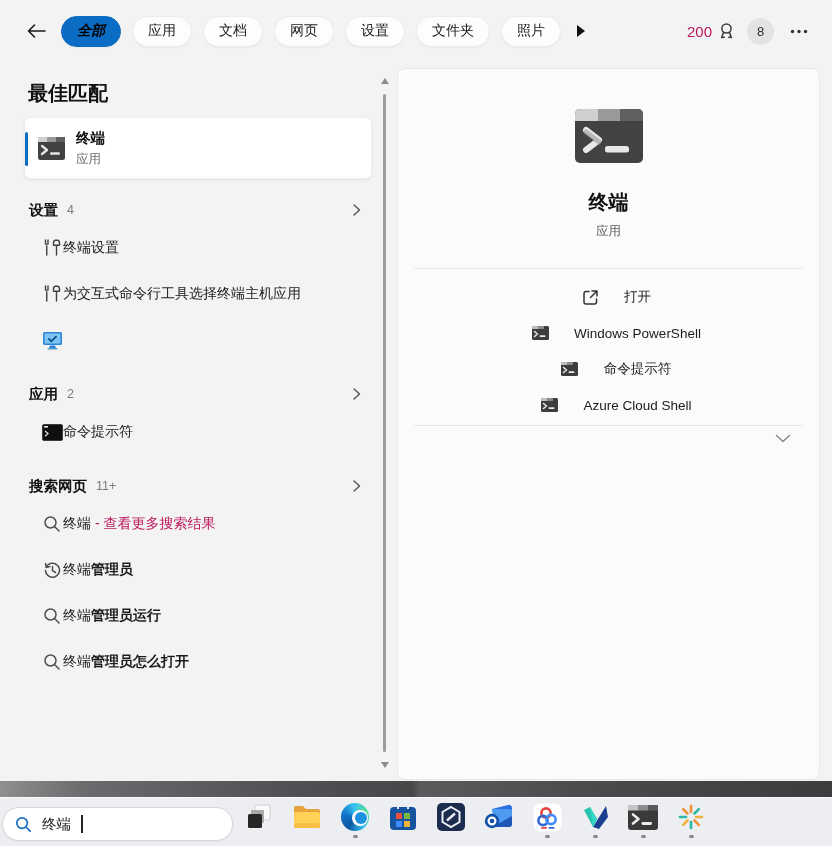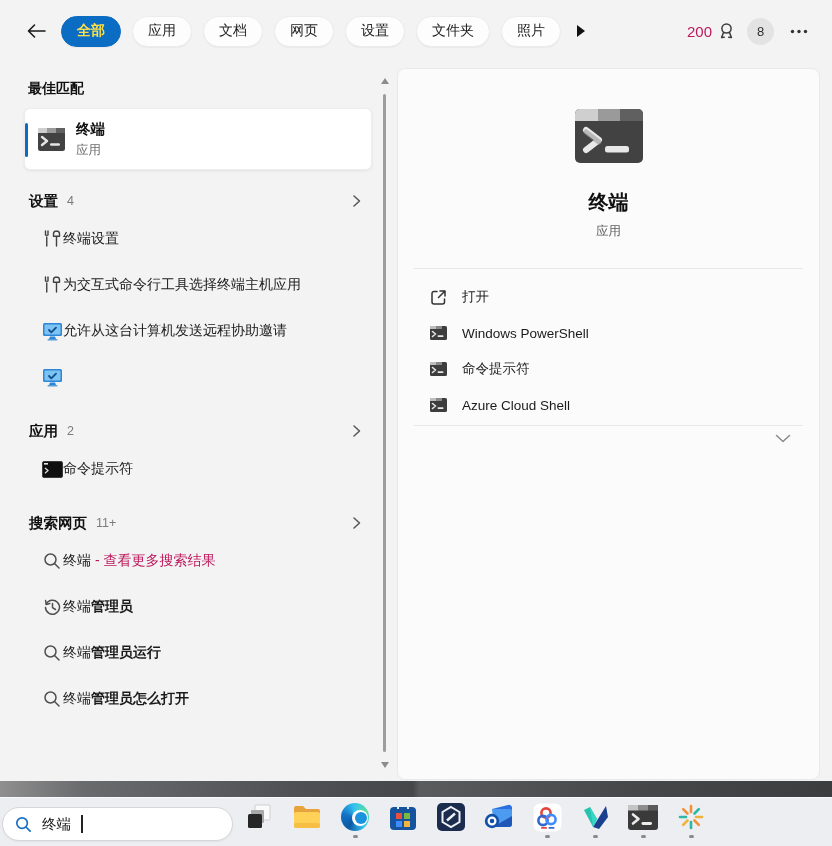--- a/index.html
+++ b/index.html
@@ -4,31 +4,31 @@
 <style>
   * { margin:0; padding:0; box-sizing:border-box; }
   html,body { width:832px; height:846px; }
   body { font-family:"Liberation Sans","DejaVu Sans",sans-serif; color:#1b1b1b; }
   .screen { position:relative; width:832px; height:846px; background:#f3f3f3; overflow:hidden; }
 
   
   .topbar { position:absolute; top:13px; left:22px; right:20px; height:36px; display:flex; align-items:center; gap:11px; }
   .back-btn { width:28px; height:28px; border:none; background:transparent; display:flex; align-items:center; justify-content:center; cursor:pointer; }
   .pill { height:31px; padding:0 15px; border-radius:16px; background:#fdfdfd; border:1px solid #ececec; box-shadow:0 1px 1px rgba(0,0,0,.04); font-size:14px; color:#1b1b1b; display:flex; align-items:center; cursor:pointer; white-space:nowrap; }
-  .pill.selected { background:#0b6cc3; border-color:#0b6cc3; color:#fde047; font-weight:700; }
+  .pill.selected { background:#0b6cc3; border-color:#0b6cc3; color:#000000; font-weight:700;font-style:italic; }
   .more-tabs { border:none; background:transparent; margin-left:4px; cursor:pointer; display:flex; align-items:center; }
   .topbar-right { margin-left:auto; display:flex; align-items:center; gap:12px; }
   .rewards { display:flex; align-items:center; gap:6px; cursor:pointer; }
   .rewards-points { font-size:15px; color:#be185d; }
   .avatar-badge { width:27px; height:27px; border-radius:50%; background:#e3e3e3; display:flex; align-items:center; justify-content:center; font-size:13px; color:#2f2f2f; cursor:pointer; }
   .ellipsis-btn { border:none; background:transparent; cursor:pointer; display:flex; align-items:center; padding:4px; }
 
   
   .left-panel { position:absolute; left:24px; top:68px; width:348px; }
-  .group-label { font-size:14px; font-weight:700; color:#111; margin:12px 4px 10px; }
+  .group-label { font-size:20px; font-weight:700; color:#111; margin:12px 4px 10px; }
   .best-card { position:relative; height:62px; background:#fff; border:1px solid #ededed; border-radius:6px; box-shadow:0 1px 3px rgba(0,0,0,.07); display:flex; align-items:center; padding-left:13px; gap:11px; cursor:pointer; }
   .accent-bar { position:absolute; left:0; top:14px; width:3px; height:34px; border-radius:2px; background:#0b6cc3; }
   .best-txt .t { font-size:14.5px; font-weight:700; color:#101010; }
   .best-txt .s { font-size:12.5px; color:#6d6d6d; margin-top:3px; }
   .sec-header { height:30px; display:flex; align-items:center; gap:9px; padding:0 10px 0 5px; margin-top:16px; cursor:pointer; }
   .sec-header .title { font-size:14.5px; font-weight:700; color:#111; }
   .sec-header .count { font-size:12.5px; color:#7b7b7b; }
   .sec-header .chev { margin-left:auto; display:flex; }
   .row { height:46px; display:flex; align-items:center; padding-left:17px; border-radius:4px; cursor:pointer; }
   .row .ic { width:22px; display:flex; align-items:center; justify-content:center; flex:0 0 22px; }
@@ -45,21 +45,21 @@
 
   
   .right-card { position:absolute; left:397px; top:68px; width:423px; height:712px; background:#fbfbfb; border:1px solid #e9e9e9; border-radius:8px; }
   .app-hero { display:flex; flex-direction:column; align-items:center; }
   .app-hero .big-icon { margin-top:40px; }
   .app-title { margin-top:26px; font-size:20px; font-weight:700; color:#0f0f0f; }
   .app-sub { margin-top:7px; font-size:12.5px; color:#5f5f5f; }
   .divider { height:1px; background:#e7e7e7; margin:0 16px; }
   .divider.d1 { margin-top:28px; }
   .actions { padding:10px 16px 2px; }
-  .action-row { height:36px; display:flex; align-items:center; gap:15px; padding-left:15px; border-radius:4px; cursor:pointer; }
+  .action-row { height:36px; display:flex; align-items:center; gap:25px; padding-left:15px; border-radius:4px; cursor:pointer;justify-content:center; }
   .action-row .ic { width:18px; display:flex; justify-content:center; }
   .action-row .lbl { font-size:13.5px; color:#1b1b1b; }
   .expand-row { display:flex; justify-content:flex-end; padding:8px 28px 0 0; }
   .expand-btn { border:none; background:transparent; cursor:pointer; display:flex; }
 
   
   .wallpaper-strip { position:absolute; left:0; right:0; top:781px; height:16px;
     background:linear-gradient(90deg,#8f8f8f 0%,#6a6b6d 10%,#4f5154 35%,#464749 49.6%,#5a5b5d 50.4%,#474849 75%,#3c3d3f 100%); }
   .taskbar { position:absolute; left:0; right:0; top:797px; height:49px; background:#eceef1; border-top:1px solid #f8fafb; }
   .search-pill { position:absolute; left:2px; top:9px; width:231px; height:34px; background:#fff; border:1px solid #d6d6d6; border-radius:17px; display:flex; align-items:center; gap:10px; padding-left:12px; cursor:text; box-shadow:0 1px 2px rgba(0,0,0,.05); }
@@ -169,32 +169,20 @@
     <div class="row">
       <span class="ic">
         <svg width="21" height="19" viewBox="0 0 21 19">
             <rect x="1" y="1" width="19" height="13" rx="1.5" fill="#2e86d8"></rect>
             <rect x="2.5" y="2.5" width="16" height="10" rx="1" fill="#7cc3f2"></rect>
             <path d="M7 8 l2.3 2.3 L14 5.6" stroke="#0d4e8f" stroke-width="1.8" fill="none" stroke-linecap="round" stroke-linejoin="round"></path>
             <path d="M8 14.5 L7 17 h7 l-1-2.5 Z" fill="#2e86d8"></path>
             <rect x="5.5" y="17" width="10" height="1.5" rx="0.7" fill="#5a9fd4"></rect>
           </svg>
       </span>
-      <span class="txt">允许从这台计算机发送远程协助邀请</span>
-    </div>
-    <div class="row">
-      <span class="ic">
-        <svg width="21" height="19" viewBox="0 0 21 19">
-            <rect x="1" y="1" width="19" height="13" rx="1.5" fill="#2e86d8"></rect>
-            <rect x="2.5" y="2.5" width="16" height="10" rx="1" fill="#7cc3f2"></rect>
-            <path d="M7 8 l2.3 2.3 L14 5.6" stroke="#0d4e8f" stroke-width="1.8" fill="none" stroke-linecap="round" stroke-linejoin="round"></path>
-            <path d="M8 14.5 L7 17 h7 l-1-2.5 Z" fill="#2e86d8"></path>
-            <rect x="5.5" y="17" width="10" height="1.5" rx="0.7" fill="#5a9fd4"></rect>
-          </svg>
-      </span>
     </div>
 
     <div class="sec-header">
       <span class="title">应用</span>
       <span class="count">2</span>
       <span class="chev">
           <svg width="11" height="14" viewBox="0 0 11 14">
             <path d="M3 2 L8.5 7 L3 12" stroke="#565656" stroke-width="1.5" fill="none" stroke-linecap="round" stroke-linejoin="round"></path>
           </svg>
         </span>

